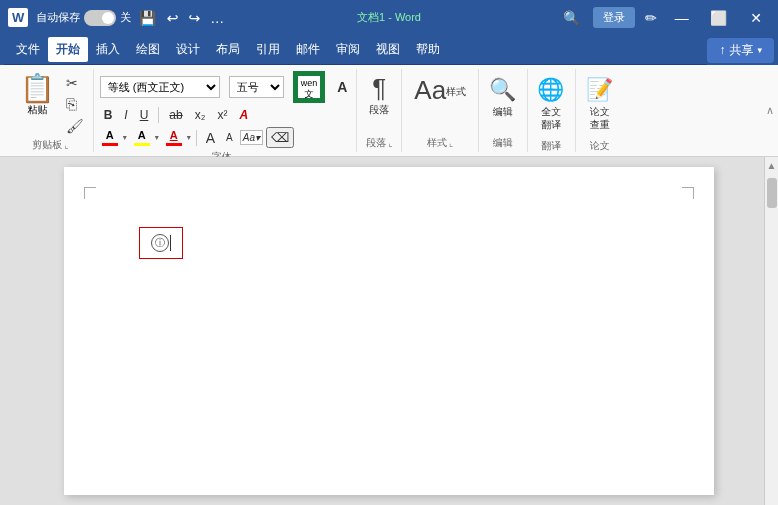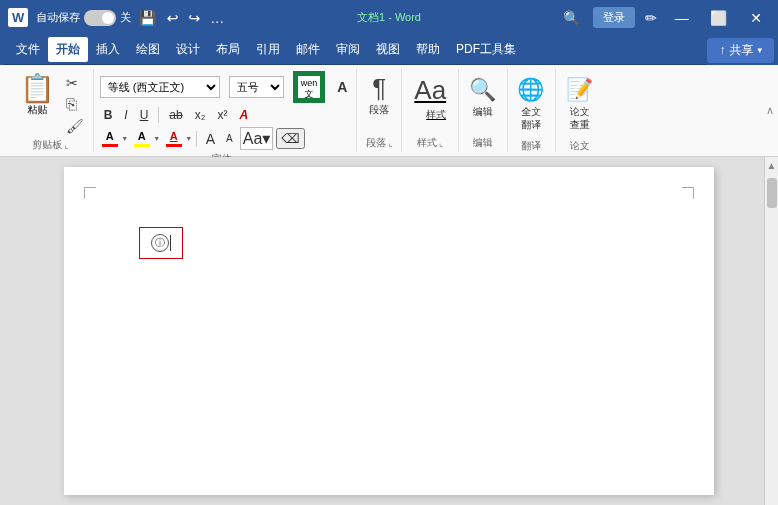--- a/index.html
+++ b/index.html
@@ -311,25 +311,24 @@
       align-items: center;
       cursor: pointer;
       padding: 4px 6px;
     }
     .para-icon { font-size: 26px; color: #444; line-height: 1; }
     .para-label { font-size: 10px; color: #333; margin-top: 2px; }
 
     
     .style-big-btn {
       display: flex;
-      flex-direction: column;
-      align-items: flex-end;
+      flex-direction: row;
+      align-items: center;
       cursor: pointer;
       padding: 4px 6px;
-      text-decoration: underline;
     }
     .style-icon { font-size: 26px; color: #444; }
     .style-label { font-size: 10px; color: #333; margin-top: 2px; }
 
     
     .func-big-btn {
       display: flex;
       flex-direction: column;
       align-items: center;
       cursor: pointer;
@@ -492,21 +491,20 @@
     <div class="menu-item active">开始</div>
     <div class="menu-item">插入</div>
     <div class="menu-item">绘图</div>
     <div class="menu-item">设计</div>
     <div class="menu-item">布局</div>
     <div class="menu-item">引用</div>
     <div class="menu-item">邮件</div>
     <div class="menu-item">审阅</div>
     <div class="menu-item">视图</div>
     <div class="menu-item">帮助</div>
-    <div class="menu-item">PDF工具集</div>
   </div>
   <button class="share-top-btn">
     <span>↑</span>
     <span>共享</span>
     <span style="font-size:9px;">▾</span>
   </button>
 </div>
 
 <div id="ribbon" style="position:relative;">
 
@@ -562,21 +560,21 @@
         </div>
         <span class="dropdown-arrow">▾</span>
         <div class="color-btn" style="margin-left:2px;">
           <span class="color-text" style="text-decoration:underline; color:#c00;">A</span>
           <div class="color-bar" style="background:#FF0000;"></div>
         </div>
         <span class="dropdown-arrow">▾</span>
         <div class="divider-v"></div>
         <button class="fmt-btn" style="font-size:14px;">A</button>
         <button class="fmt-btn" style="font-size:10px;">A</button>
-        <button class="aa-btn" style="font-size:16px;">Aa▾</button>
+        <button class="aa-btn" style="font-size:10px;font-style:italic;">Aa▾</button>
         <button class="clear-btn">⌫</button>
       </div>
     </div>
     <div class="ribbon-group-label">
       <span>字体</span>
       <span class="group-expand">⌞</span>
     </div>
   </div>
 
   <div class="ribbon-group">

